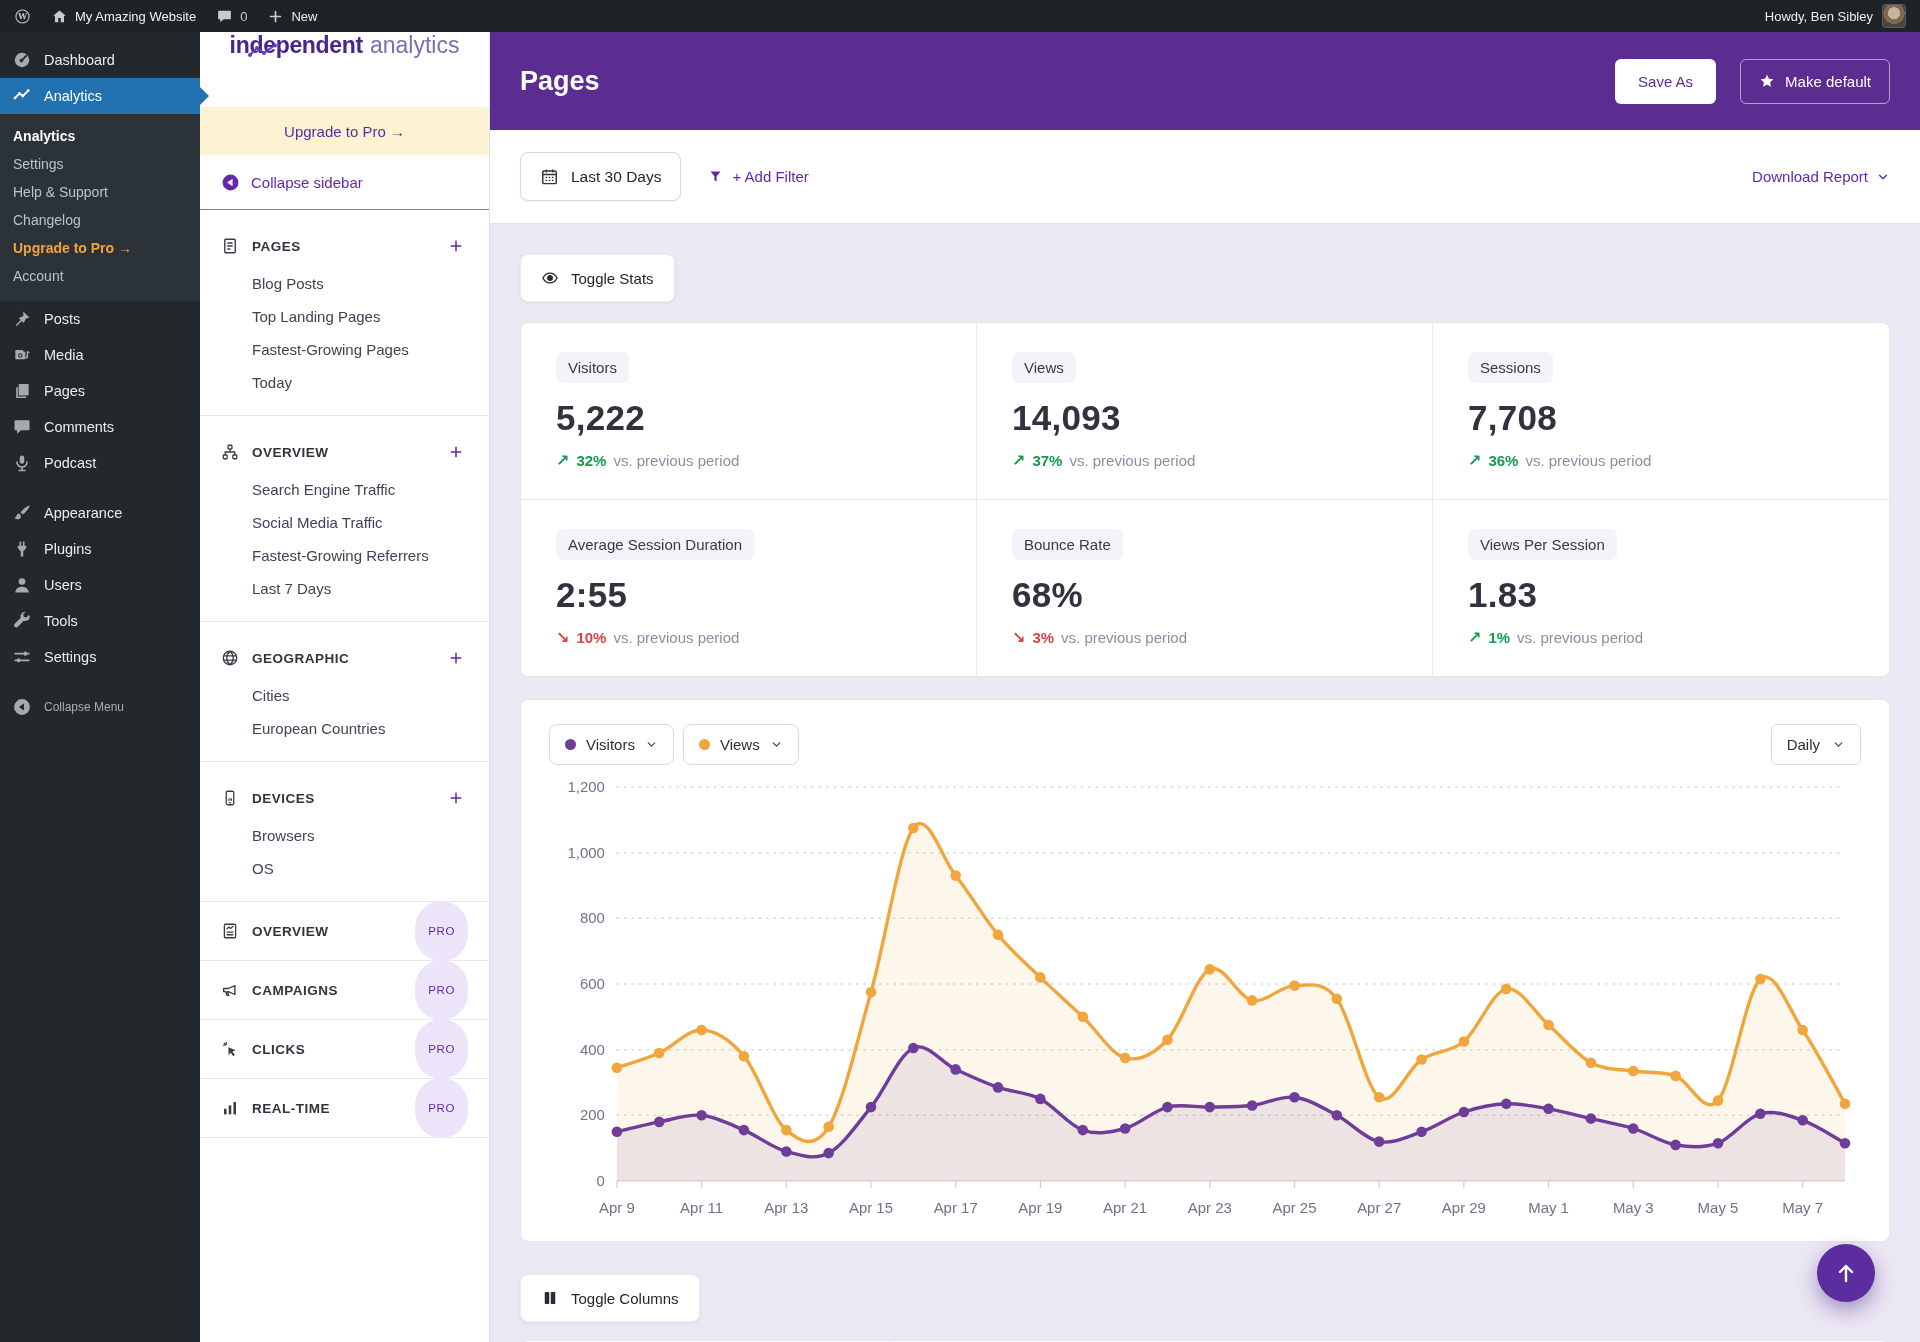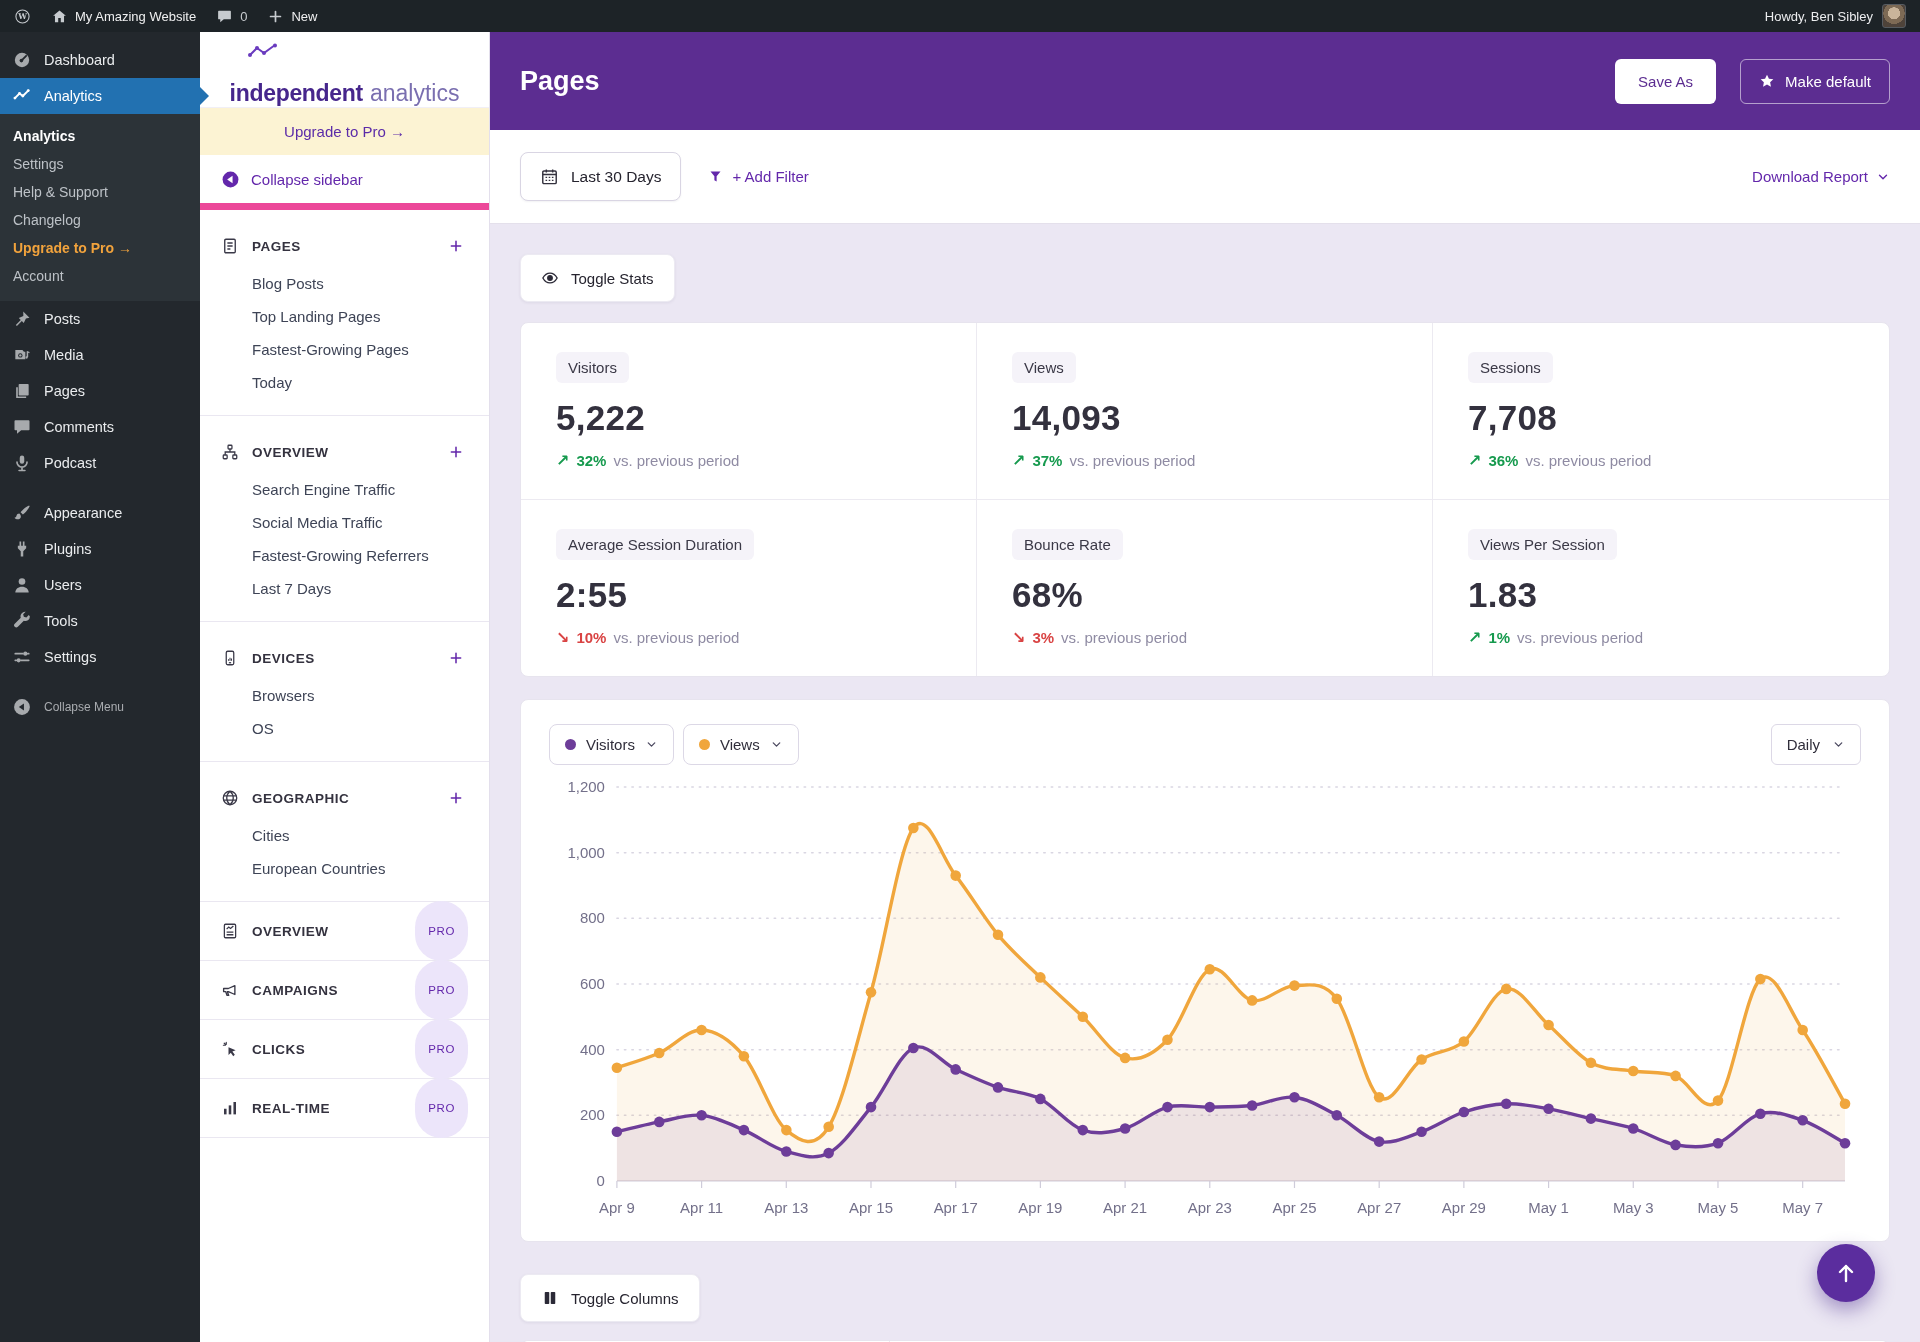--- a/index.html
+++ b/index.html
@@ -27,26 +27,26 @@
   .wp-item.active::after{content:"";position:absolute;right:-9px;top:50%;margin-top:-9px;border-top:9px solid transparent;border-bottom:9px solid transparent;border-left:9px solid #2271b1;z-index:60}
   .wp-sub{background:#2c3338;padding:8px 0 11px}
   .wp-sub-item{padding:6px 13px;font-size:14px;color:#bdc2c7;cursor:pointer}
   .wp-sub-item.current{color:#fff;font-weight:bold}
   .wp-sub-item.accent{color:#f2a33c;font-weight:bold}
   .wp-gap{height:14px}
   .wp-item.muted{color:#a9acb0;font-size:12px}
 
   
   #ia-sidebar{position:absolute;top:32px;left:200px;bottom:0;width:290px;background:#fff;border-right:1px solid #e3dfec}
-  #ia-logo{height:76px;display:flex;align-items:flex-end;justify-content:center;gap:7px;font-size:23px;position:relative;border-bottom:1px solid #f1eff6}
+  #ia-logo{height:76px;display:flex;align-items:flex-start;justify-content:center;gap:7px;font-size:23px;position:relative;border-bottom:1px solid #f1eff6}
   #ia-logo .bold{font-weight:bold;color:#46268c;letter-spacing:-.3px}
   #ia-logo .light{color:#7a6fb0}
   #ia-logo .doodle{position:absolute;left:47px;top:11px;width:36px;height:16px;color:#6a3bbf}
   #ia-upgrade{height:47px;background:#fcf3d3;display:flex;align-items:center;justify-content:center;color:#5b2ba8;font-size:15px;cursor:pointer}
-  #ia-collapse{height:55px;display:flex;align-items:center;gap:11px;padding:0 21px;color:#6327ab;font-size:15px;border-bottom:7px solid #ec4899;cursor:pointer}
+  #ia-collapse{height:55px;display:flex;align-items:center;gap:11px;padding:0 21px;color:#6327ab;font-size:15px;border-bottom:1px solid #ec4899;cursor:pointer}
   #ia-collapse .icon svg{width:19px;height:19px}
   .ia-section{padding:20px 21px 16px;border-bottom:1px solid #eae7f1}
   .ia-section.pro{padding:13px 21px}
   .ia-head{display:flex;align-items:center;gap:13px;height:32px}
   .ia-head .icon{color:#3a3948;flex:none}
   .ia-head .icon svg{width:18px;height:18px}
   .ia-title{font-size:13.5px;font-weight:bold;letter-spacing:.5px;color:#34323f;flex:1}
   .ia-add{color:#6327ab;width:24px;height:24px;display:flex;align-items:center;justify-content:center;cursor:pointer}
   .ia-add svg{width:16px;height:16px}
   .ia-items{list-style:none;margin:5px 0 0 31px}
@@ -346,55 +346,55 @@
           <li>Search Engine Traffic</li>
           <li>Social Media Traffic</li>
           <li>Fastest-Growing Referrers</li>
           <li>Last 7 Days</li>
         </ul>
       </section>
       <section class="ia-section">
         <div class="ia-head">
           <span class="icon">
             <svg viewBox="0 0 24 24" fill="none" stroke="currentColor" stroke-width="1.7">
+              <circle cx="12" cy="12" r="9"></circle>
+              <path d="M12 3c-5.8 5-5.8 13 0 18M12 3c5.8 5 5.8 13 0 18M3.6 9.2h16.8M3.6 14.8h16.8"></path>
+            </svg>
+          </span>
+          <span class="ia-title">GEOGRAPHIC</span>
+          <span class="ia-add">
+            <svg viewBox="0 0 24 24" fill="none" stroke="currentColor" stroke-width="2.3" stroke-linecap="round">
+              <path d="M12 5v14M5 12h14"></path>
+            </svg>
+          </span>
+        </div>
+        <ul class="ia-items">
+          <li>Cities</li>
+          <li>European Countries</li>
+        </ul>
+      </section>
+      <section class="ia-section">
+        <div class="ia-head">
+          <span class="icon">
+            <svg viewBox="0 0 24 24" fill="none" stroke="currentColor" stroke-width="1.7">
               <rect x="7" y="3" width="10" height="18" rx="2"></rect>
               <path d="M10.5 18.3h3"></path>
               <path d="M10 13.5v2M12 11.5v4M14 12.5v3" stroke-width="1.4"></path>
             </svg>
           </span>
           <span class="ia-title">DEVICES</span>
           <span class="ia-add">
             <svg viewBox="0 0 24 24" fill="none" stroke="currentColor" stroke-width="2.3" stroke-linecap="round">
               <path d="M12 5v14M5 12h14"></path>
             </svg>
           </span>
         </div>
         <ul class="ia-items">
           <li>Browsers</li>
           <li>OS</li>
-        </ul>
-      </section>
-      <section class="ia-section">
-        <div class="ia-head">
-          <span class="icon">
-            <svg viewBox="0 0 24 24" fill="none" stroke="currentColor" stroke-width="1.7">
-              <circle cx="12" cy="12" r="9"></circle>
-              <path d="M12 3c-5.8 5-5.8 13 0 18M12 3c5.8 5 5.8 13 0 18M3.6 9.2h16.8M3.6 14.8h16.8"></path>
-            </svg>
-          </span>
-          <span class="ia-title">GEOGRAPHIC</span>
-          <span class="ia-add">
-            <svg viewBox="0 0 24 24" fill="none" stroke="currentColor" stroke-width="2.3" stroke-linecap="round">
-              <path d="M12 5v14M5 12h14"></path>
-            </svg>
-          </span>
-        </div>
-        <ul class="ia-items">
-          <li>Cities</li>
-          <li>European Countries</li>
         </ul>
       </section>
       <section class="ia-section pro">
         <div class="ia-head">
           <span class="icon">
             <svg viewBox="0 0 24 24" fill="none" stroke="currentColor" stroke-width="1.7">
               <rect x="4.5" y="3" width="15" height="18" rx="1.5"></rect>
               <path d="M7.5 9.5l2.8-2.8 2.4 1.9 3.8-3.4M7.5 13.5h9M7.5 17h9"></path>
             </svg>
           </span>

